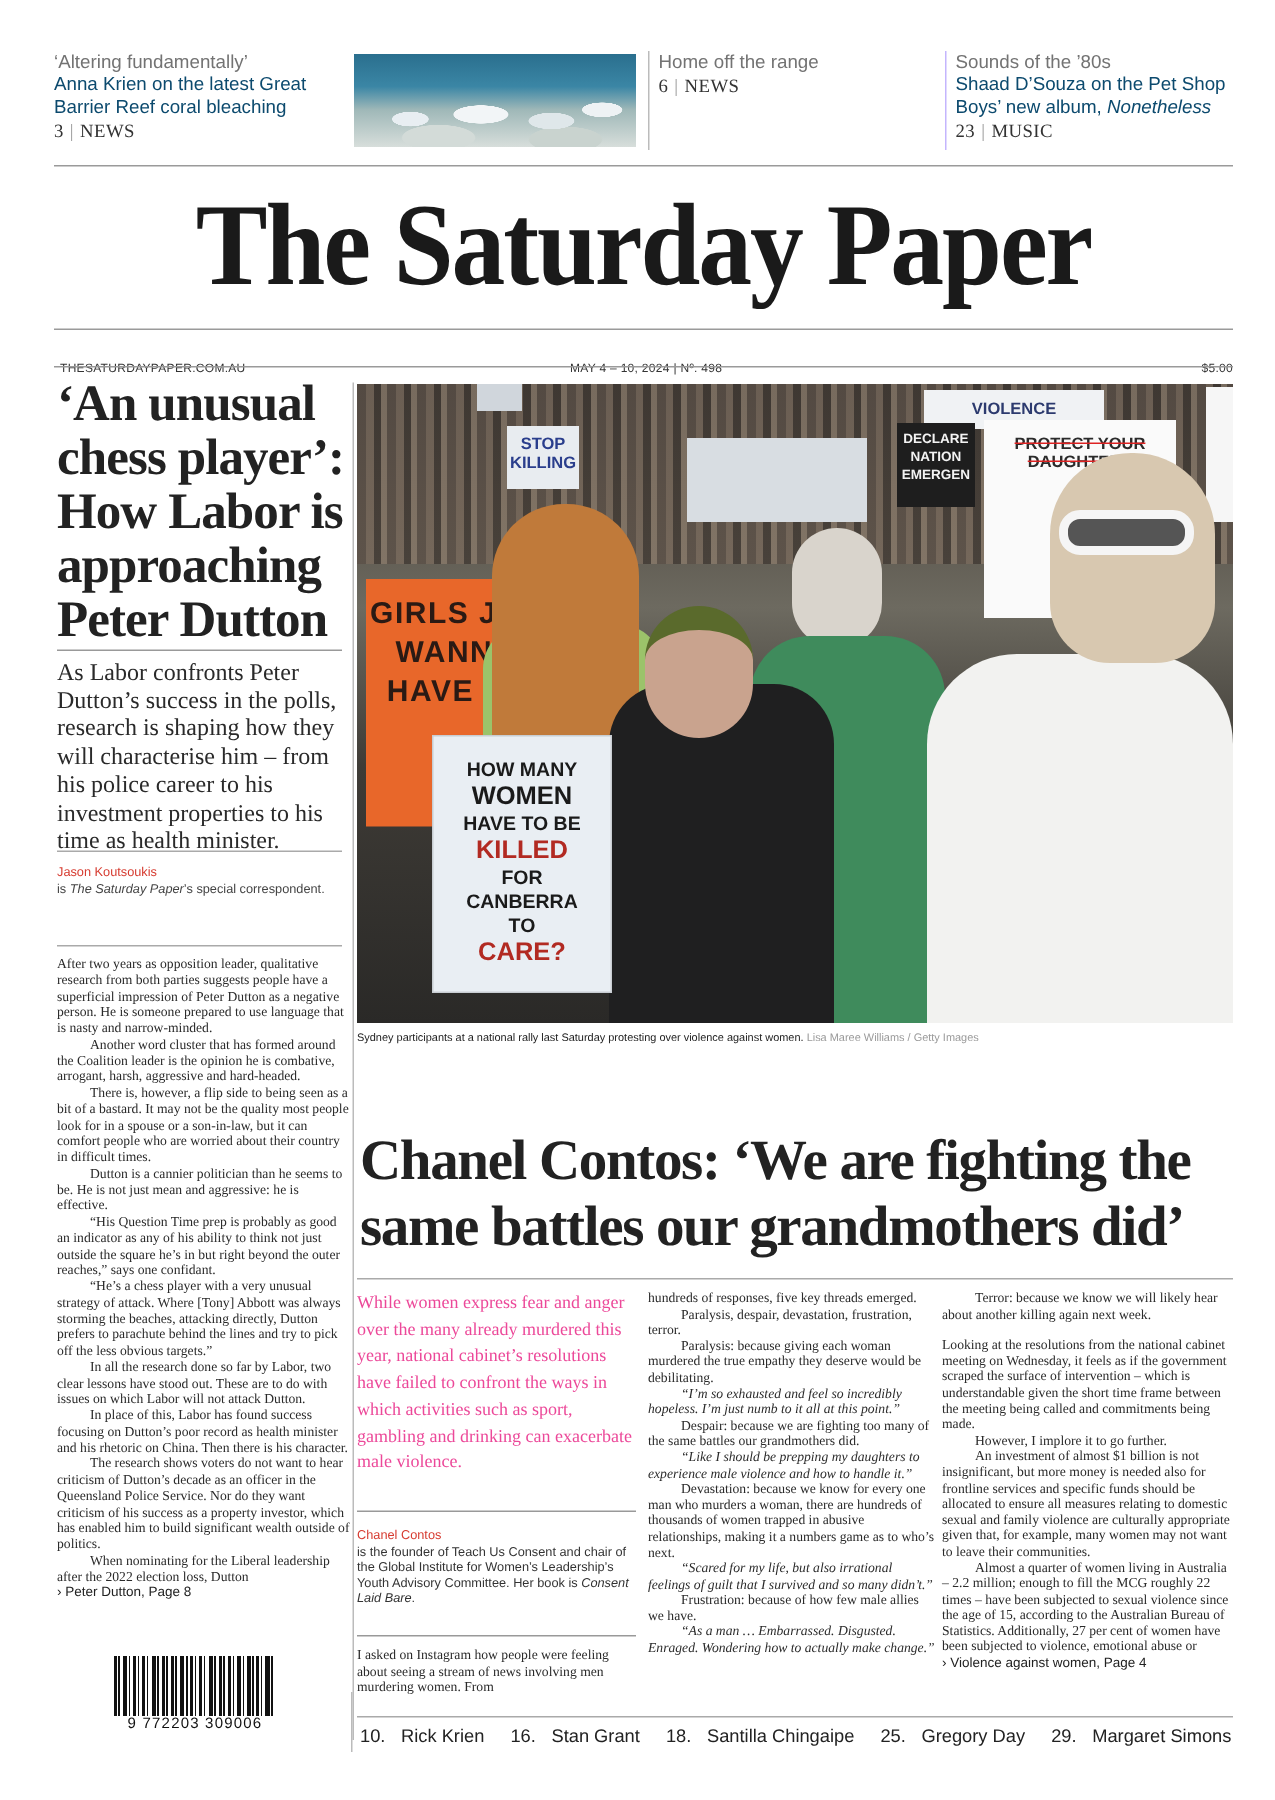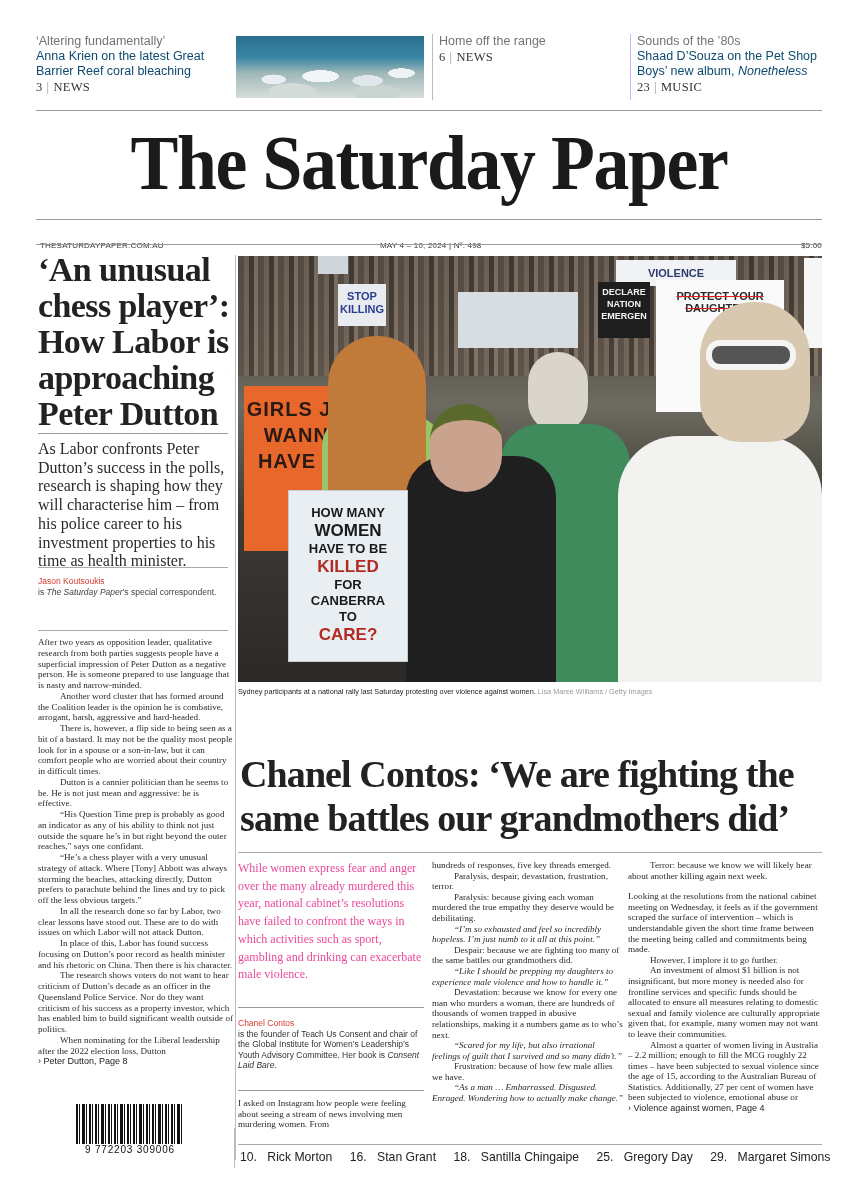--- a/index.html
+++ b/index.html
@@ -251,18 +251,18 @@
   <span class="jump">› Violence against women, Page 4</span>
 </div>
 
 <div class="barcode">
   <div class="bars"></div>
   <div class="num">9 772203 309006</div>
 </div>
 <div class="col-divider2"></div>
 <div class="inside-rule"></div>
 <div class="inside">
-  <span><span>10.</span> <span>Rick Morton</span></span>
+  <span><span>10.</span> <span>Rick Krien</span></span>
   <span><span>16.</span> <span>Stan Grant</span></span>
   <span><span>18.</span> <span>Santilla Chingaipe</span></span>
   <span><span>25.</span> <span>Gregory Day</span></span>
   <span><span>29.</span> <span>Margaret Simons</span></span>
 </div>
 
 </body></html>

